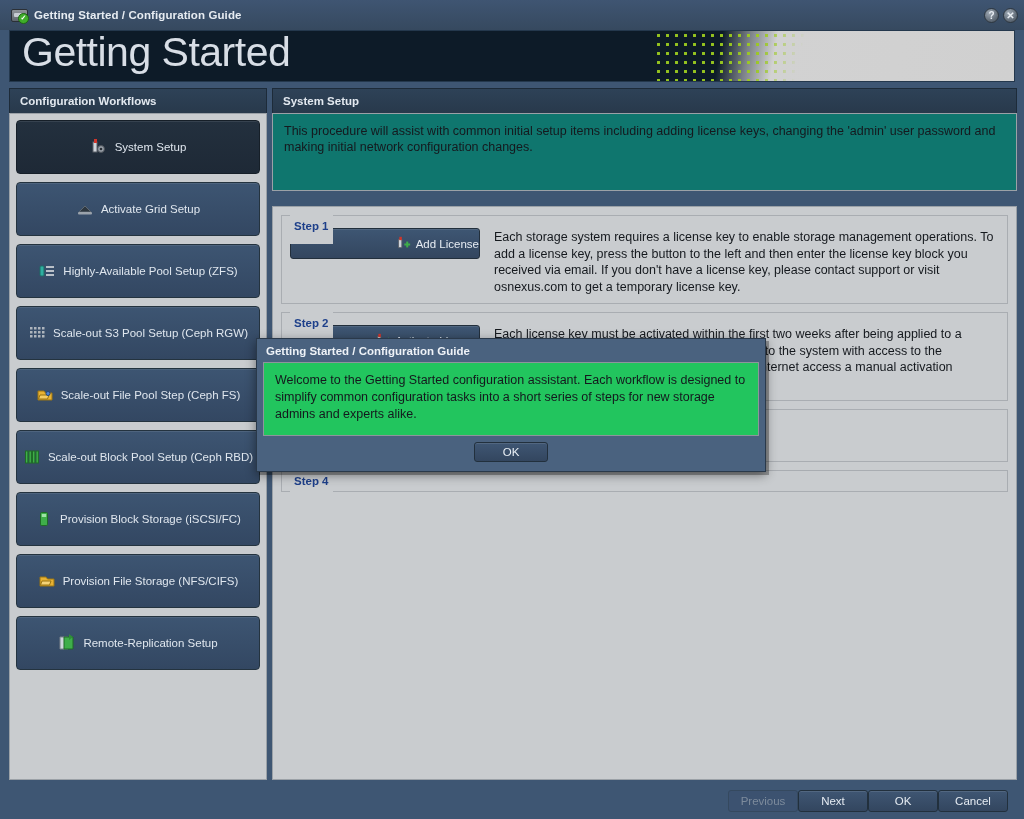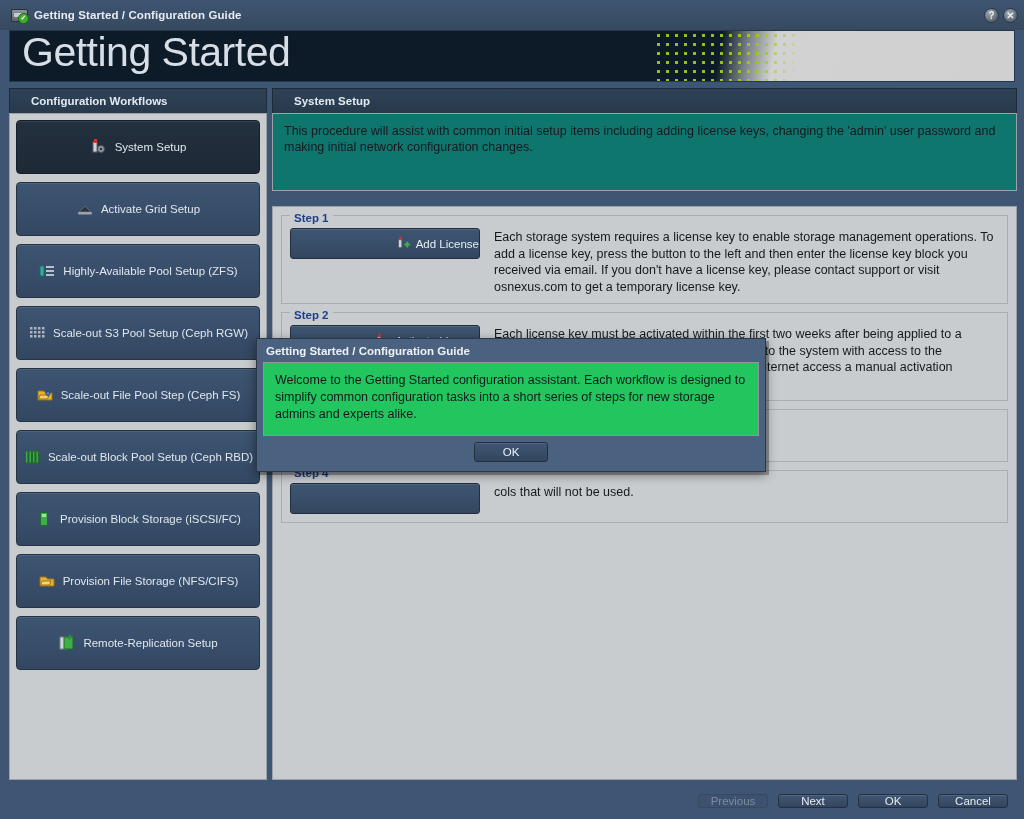--- a/index.html
+++ b/index.html
@@ -91,21 +91,21 @@
 
   
   .left-col {
     position: absolute; left: 9px; top: 88px; width: 258px; height: 692px;
   }
   .panel-header {
     height: 25px; background: linear-gradient(#2e4257, #28394b);
     border: 1px solid #1d2b39; border-bottom: none;
     box-sizing: border-box;
     color: #e3e9f0; font-size: 11.5px; font-weight: bold;
-    display: flex; align-items: center; padding-left: 21px;
+    display: flex; align-items: center; padding-left: 10px;
   }
   .workflow-list {
     position: absolute; left: 0; top: 25px; width: 258px; height: 667px;
     background: #c9cccf;
     border: 1px solid #9ba1a7;
     box-sizing: border-box;
     padding: 6px;
   }
   .wf-item {
     height: 54px; margin-bottom: 8px;
@@ -142,21 +142,21 @@
     box-sizing: border-box; padding: 8px;
   }
   .step-group {
     position: relative;
     border: 1px solid #a9adb2;
     margin-bottom: 8px; padding: 12px 8px 8px 8px;
     box-sizing: border-box;
   }
   .step-legend {
     position: absolute; left: 8px; top: -8px;
-    background: #c9cccf; padding: 4px 4px;
+    background: #c9cccf; padding: 12px 4px;
     color: #1d3f8a; font-size: 11.5px; font-weight: bold;
   }
   .step-row { display: flex; align-items: flex-start; }
   .step-btn {
     width: 190px; height: 31px; flex: none;
     background: linear-gradient(#3e5673, #33465f);
     border: 1px solid #222f3c; border-radius: 3px;
     box-shadow: inset 0 1px 0 rgba(255,255,255,.10);
     display: flex; align-items: center; justify-content: flex-end;
     color: #e6ecf3; font-size: 11.5px; cursor: pointer;
@@ -170,21 +170,21 @@
   }
 
   
   .bottombar {
     position: absolute; left: 0; top: 782px; width: 1024px; height: 37px;
     background: #3e5673;
     display: flex; align-items: center; justify-content: flex-end;
     padding-right: 16px; box-sizing: border-box;
   }
   .btn {
-    width: 70px; height: 14px; margin-left: 10px;
+    width: 70px; height: 22px; 
     background: linear-gradient(#3f5673, #33465f);
     border: 1px solid #22303d; border-radius: 3px;
     box-shadow: inset 0 1px 0 rgba(255,255,255,.10);
     color: #e5ebf2; font-size: 11.5px;
     display: flex; align-items: center; justify-content: center;
     cursor: pointer; box-sizing: border-box;
   }
   .btn.disabled {
     color: #7d8b9c; background: #3c5270;
     border-color: #35495f; box-shadow: none; cursor: default;
@@ -411,26 +411,20 @@
         <div class="step-row">
           <div class="step-btn">
             <span></span>
           </div>
           <div class="step-text">ensure only authorized access to the</div>
         </div>
       </div>
 
       <div class="step-group">
         <span class="step-legend">Step 4</span>
-        <div class="step-row">
-          <div class="step-btn">
-            <span></span>
-          </div>
-          <div class="step-text">cols that will not be used.</div>
-        </div>
       </div>
 
     </div>
   </div>
 
   <div class="modal-shadow"></div>
   <div class="modal">
     <div class="modal-title">Getting Started / Configuration Guide</div>
     <div class="modal-body">Welcome to the Getting Started configuration assistant. Each workflow is designed to simplify common configuration tasks into a short series of steps for new storage admins and experts alike.</div>
     <div class="modal-footer">

